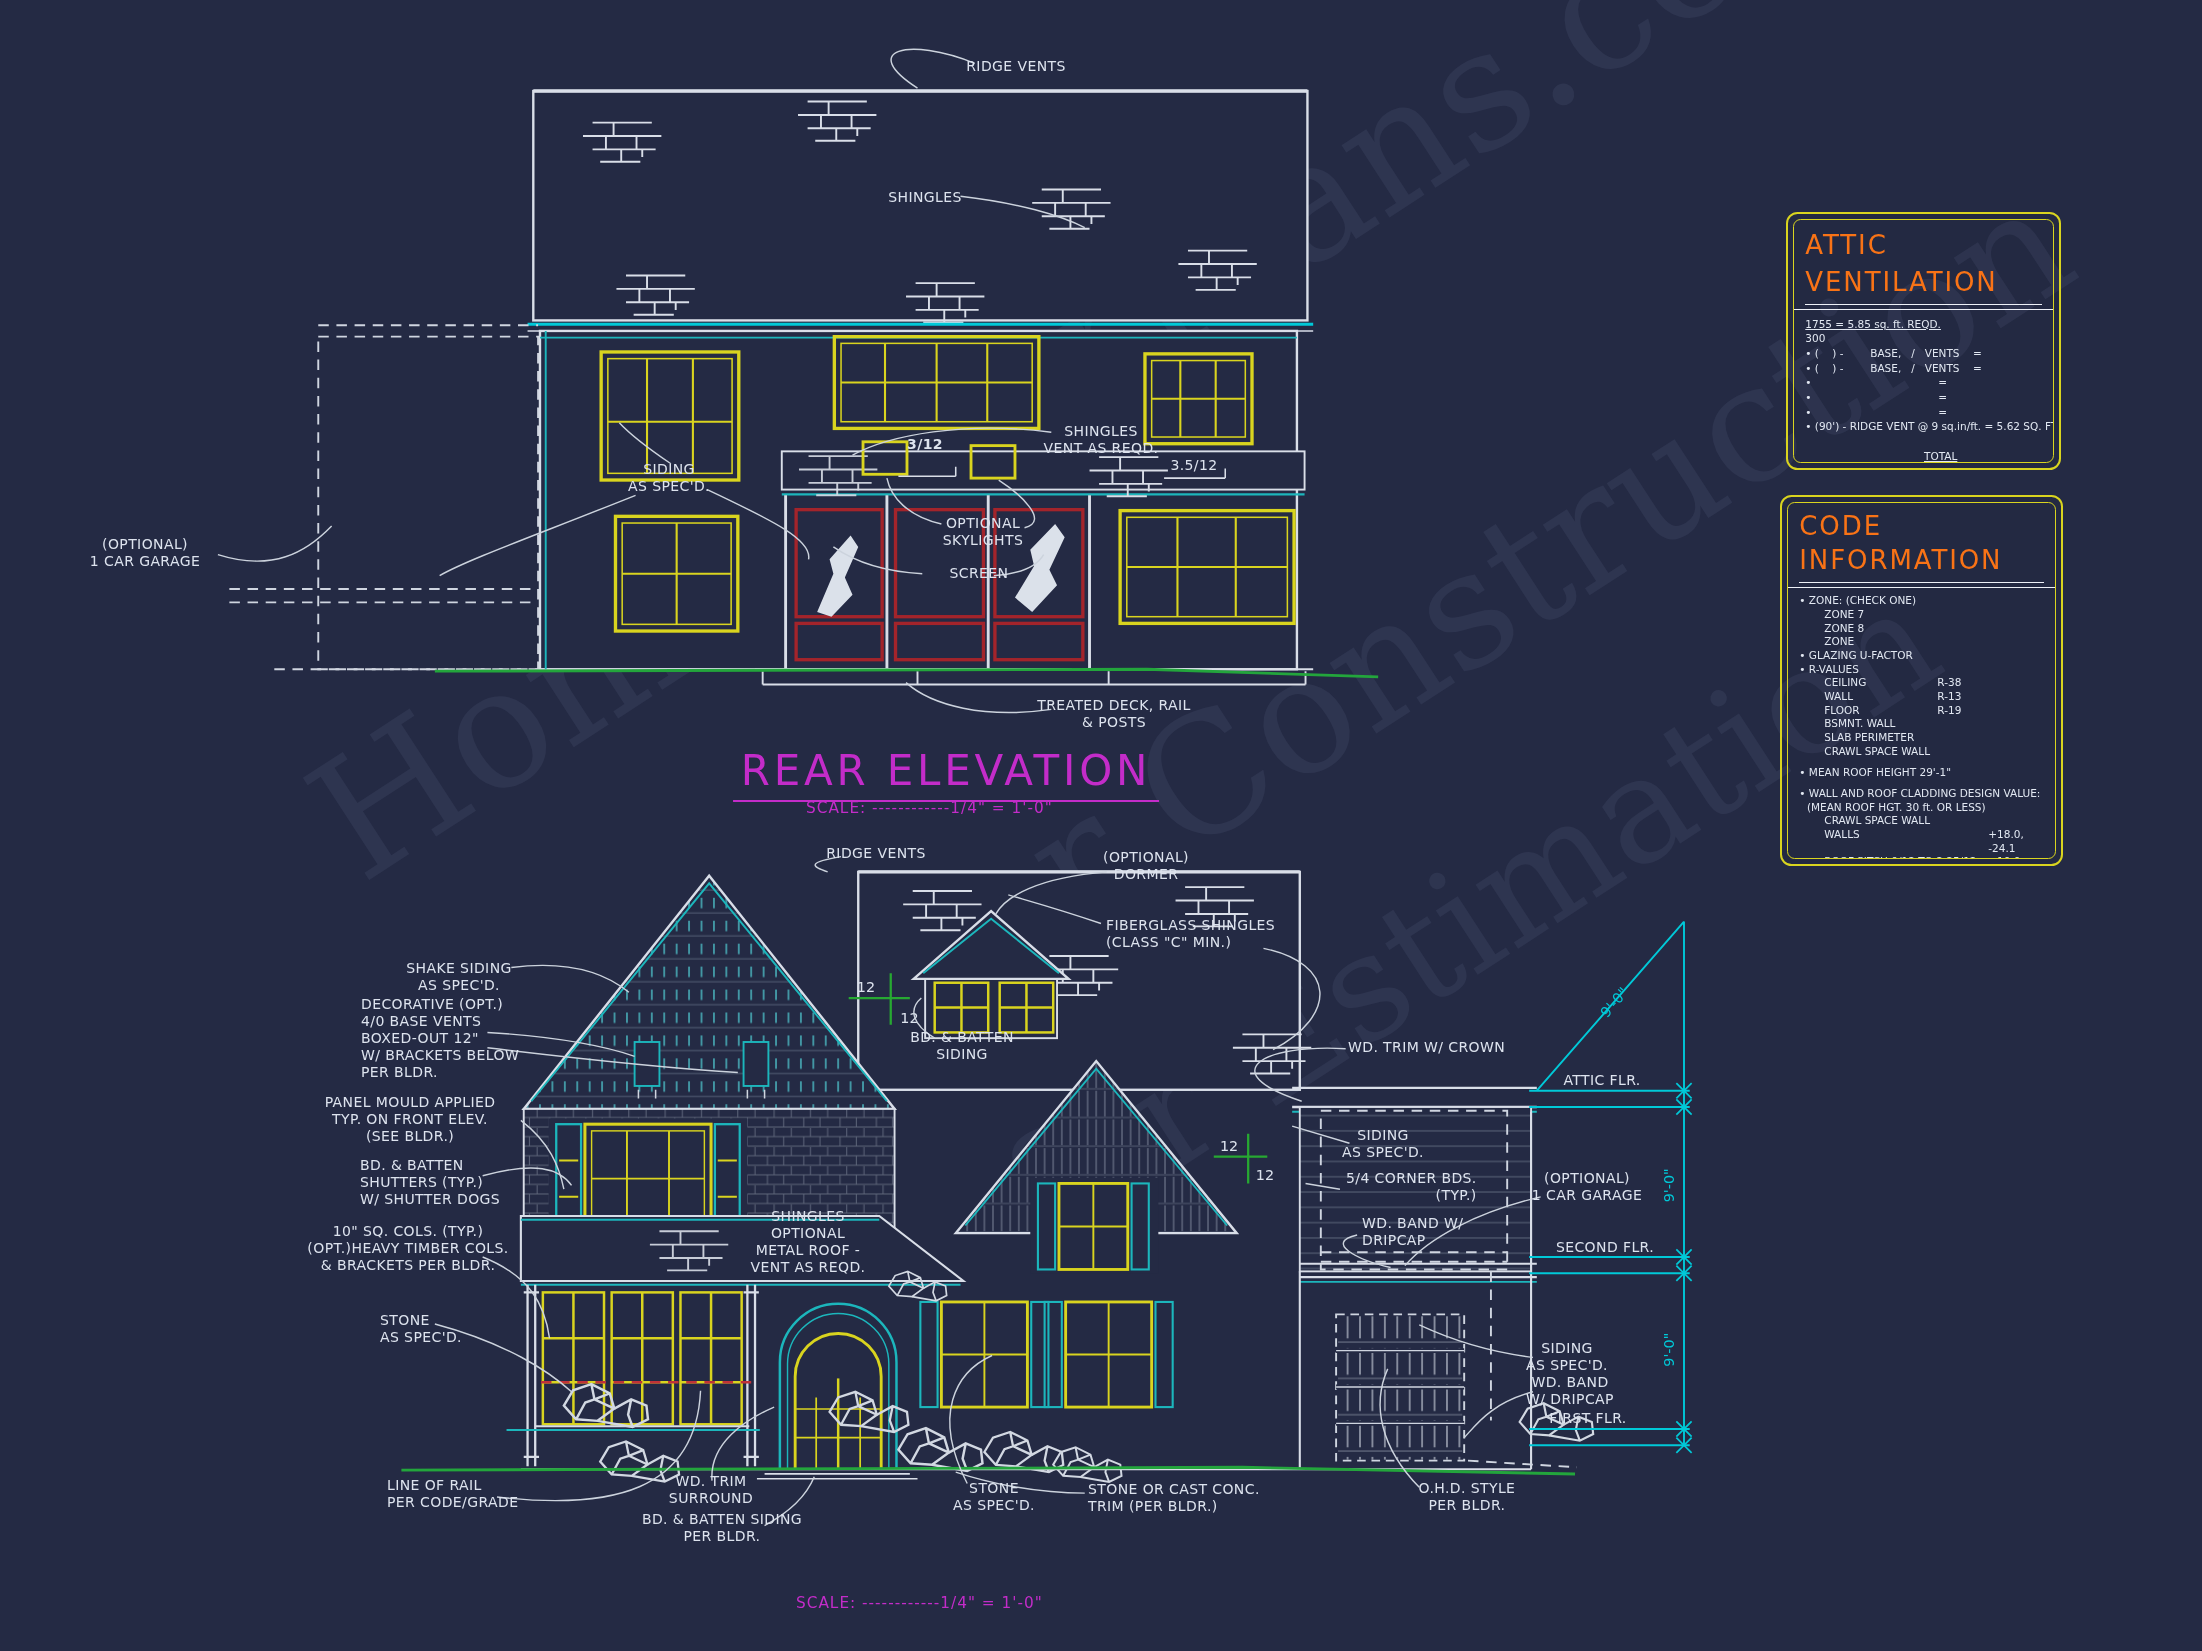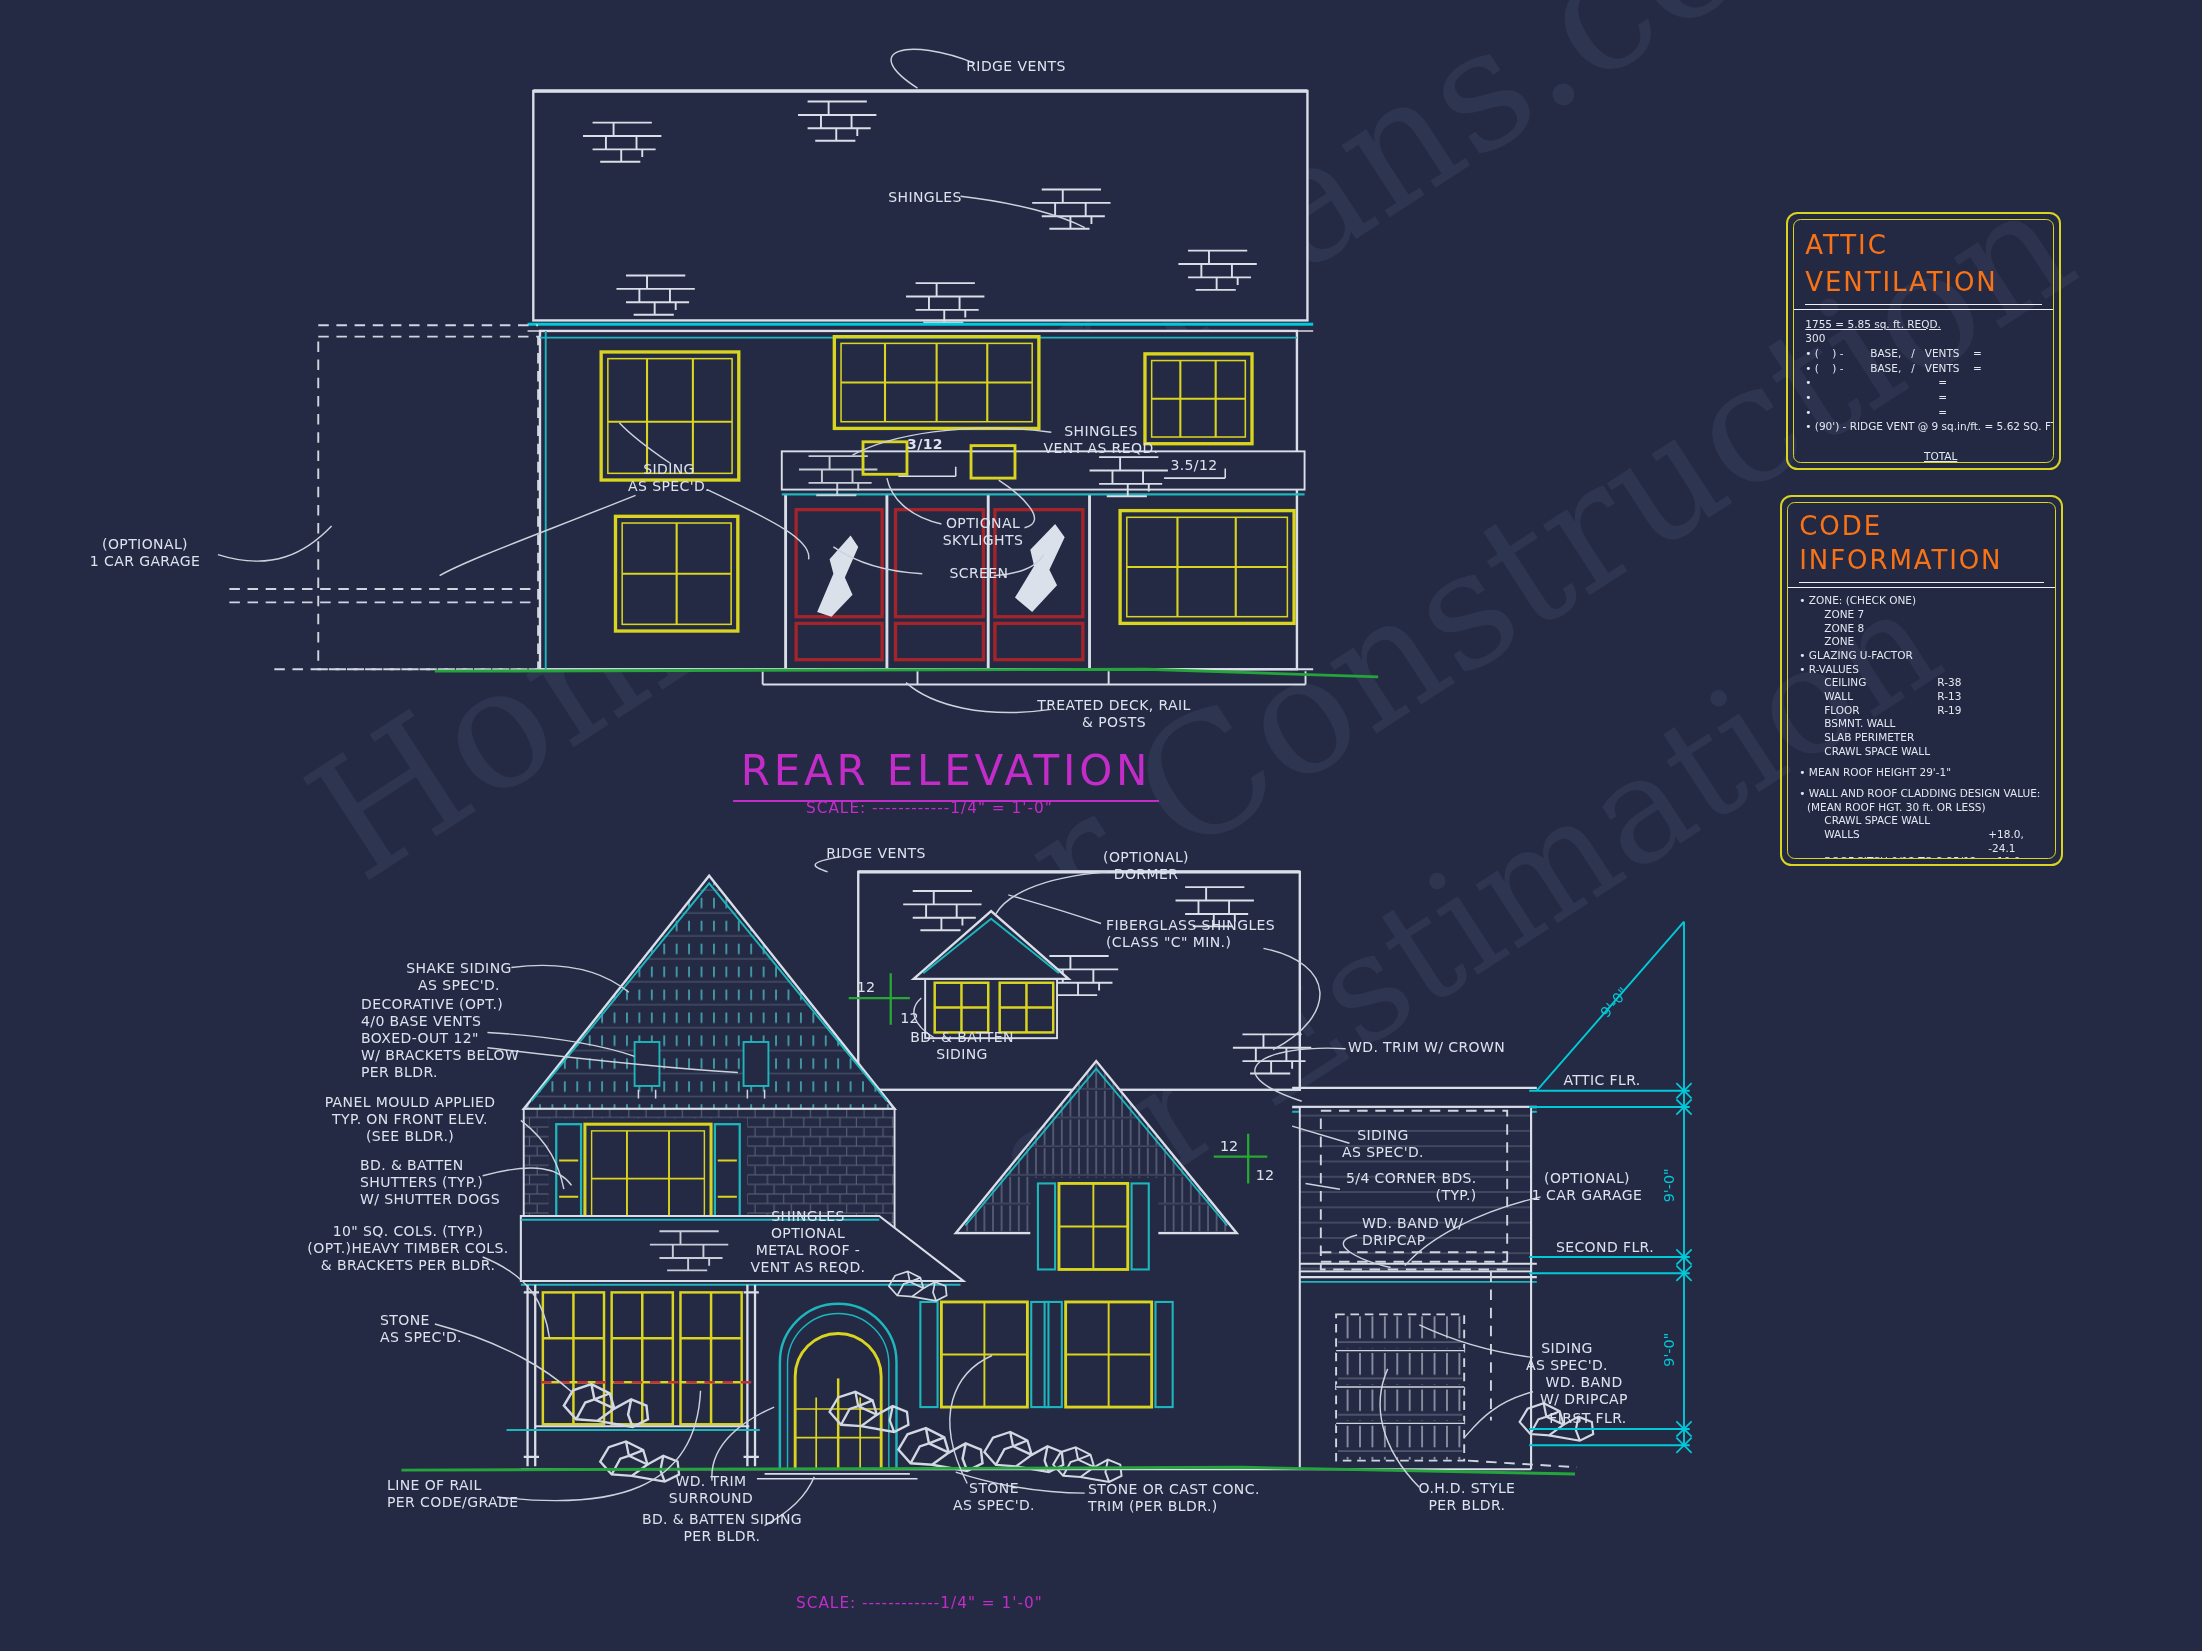--- a/index.html
+++ b/index.html
@@ -408,21 +408,21 @@
   <div class="lbl" style="left:1383px;top:1144px;">SIDING
 AS SPEC'D.</div>
   <div class="lbl la" style="left:1346px;top:1187px;text-align:right;">5/4 CORNER BDS.
 (TYP.)</div>
   <div class="lbl la" style="left:1362px;top:1232px;">WD. BAND W/
 DRIPCAP</div>
   <div class="lbl" style="left:1587px;top:1187px;">(OPTIONAL)
 1 CAR GARAGE</div>
   <div class="lbl" style="left:1567px;top:1357px;">SIDING
 AS SPEC'D.</div>
-  <div class="lbl" style="left:1570px;top:1391px;margin-left:14px;">WD. BAND
+  <div class="lbl" style="left:1570px;top:1391px;">WD. BAND
 W/ DRIPCAP</div>
   <div class="lbl" style="left:1602px;top:1081px;">ATTIC FLR.</div>
   <div class="lbl" style="left:1605px;top:1248px;">SECOND FLR.</div>
   <div class="lbl" style="left:1588px;top:1419px;">FIRST FLR.</div>
   <div class="scale" style="left:796px;top:1594px;">SCALE: ------------1/4" = 1'-0"</div>
 
   <div class="ibox" style="left:1786px;top:212px;width:275px;height:258px;box-sizing:border-box;position:absolute;">
     <div class="inner">
       <span class="btitle">ATTIC VENTILATION</span>
       <div class="trule"></div>

